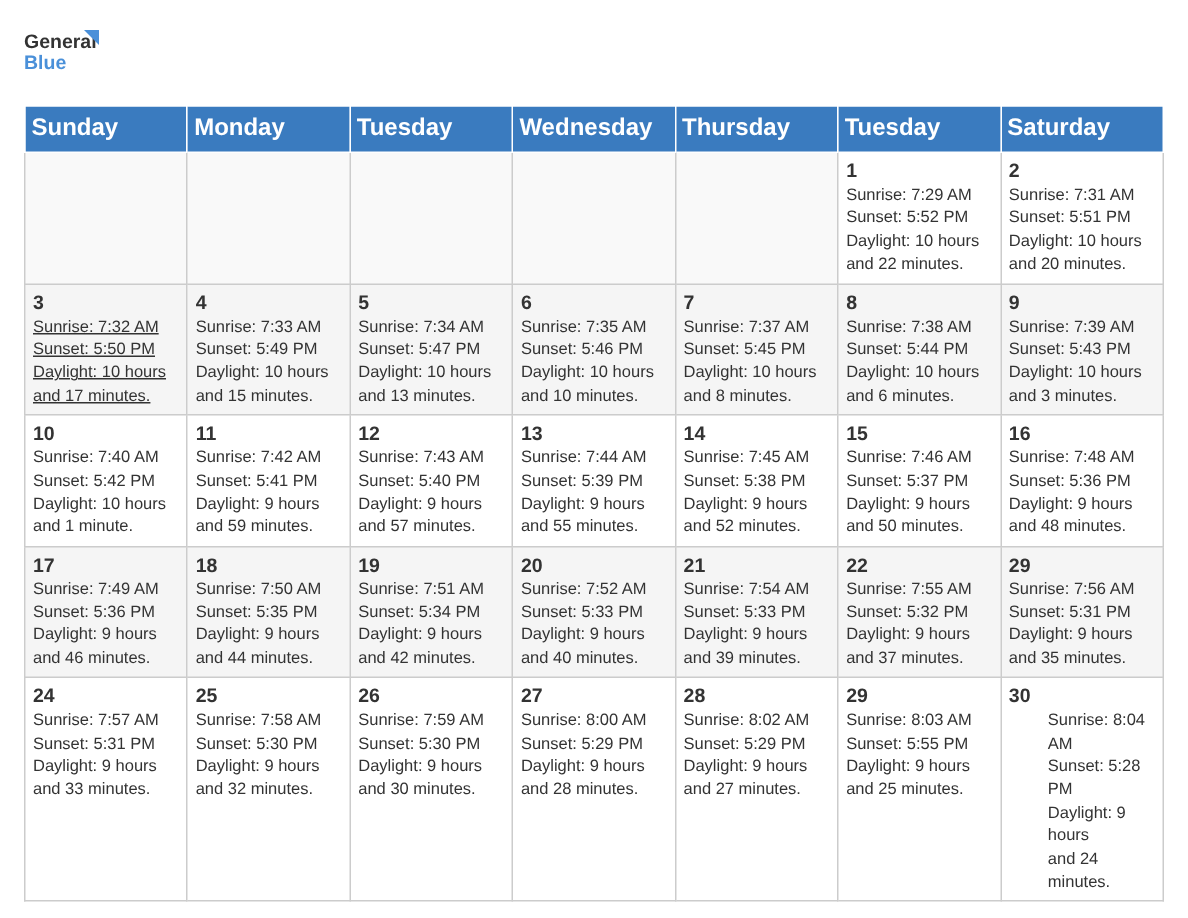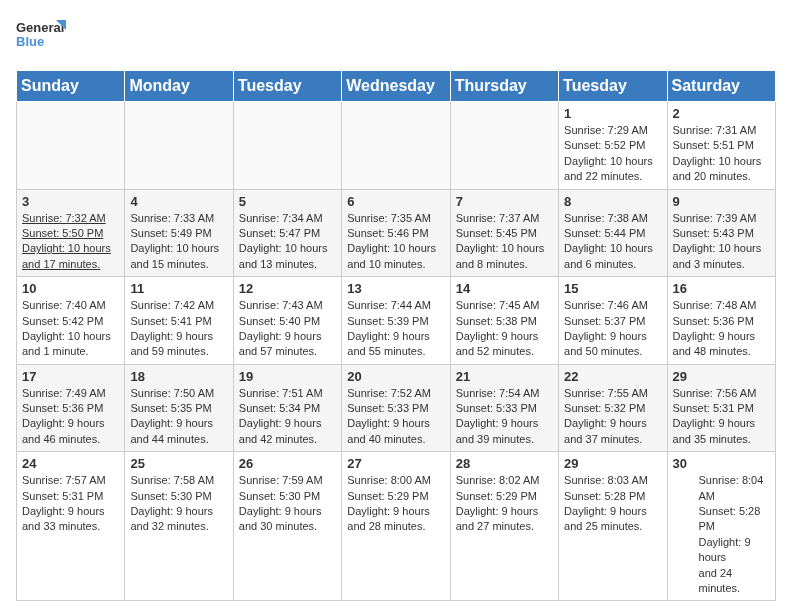--- a/index.html
+++ b/index.html
@@ -309,21 +309,21 @@
         <td>
           <span class="day-number">28</span>
           <div class="day-info" style="white-space: pre-line;">Sunrise: 8:02 AM
 Sunset: 5:29 PM
 Daylight: 9 hours
 and 27 minutes.</div>
         </td>
         <td>
           <span class="day-number">29</span>
           <div class="day-info" style="white-space: pre-line;">Sunrise: 8:03 AM
-Sunset: 5:28 PM
+Sunset: 5:55 PM
 Daylight: 9 hours
 and 25 minutes.</div>
         </td>
         <td>
           <span class="day-number">30</span>
           <div class="day-info" style="white-space: pre-line; margin-left: 26px;">Sunrise: 8:04 AM
 Sunset: 5:28 PM
 Daylight: 9 hours
 and 24 minutes.</div>
         </td>

